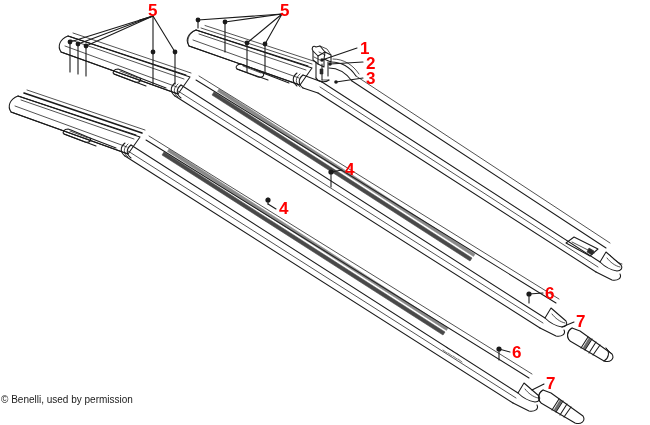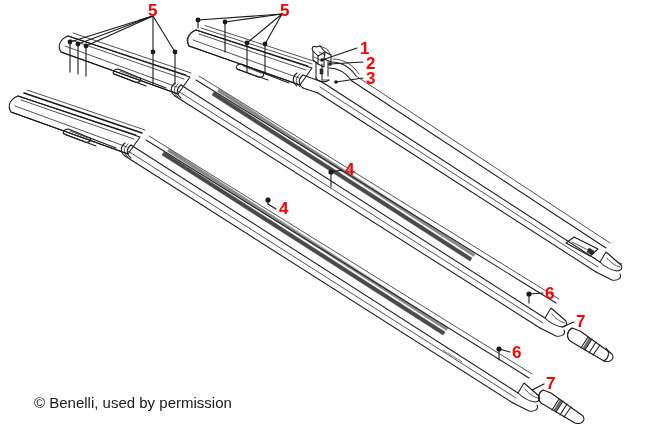--- a/index.html
+++ b/index.html
@@ -27,24 +27,24 @@
     color: #fe0000;
     font-family: "Liberation Sans", sans-serif;
     font-size: 17px;
     font-weight: bold;
     line-height: 1;
     white-space: nowrap;
     user-select: none;
   }
   #copyright-notice {
     position: absolute;
-    left: 34px;
+    left: 1px;
     top: 394px;
     font-family: "Liberation Sans", sans-serif;
-    font-size: 15px;
+    font-size: 10px;
     color: #1a1a1a;
     white-space: nowrap;
   }
 </style>
 </head>
 <body>
 
 <div id="diagram-root">
 
   <svg id="drawing-svg" viewBox="0 0 650 425" xmlns="http://www.w3.org/2000/svg">

